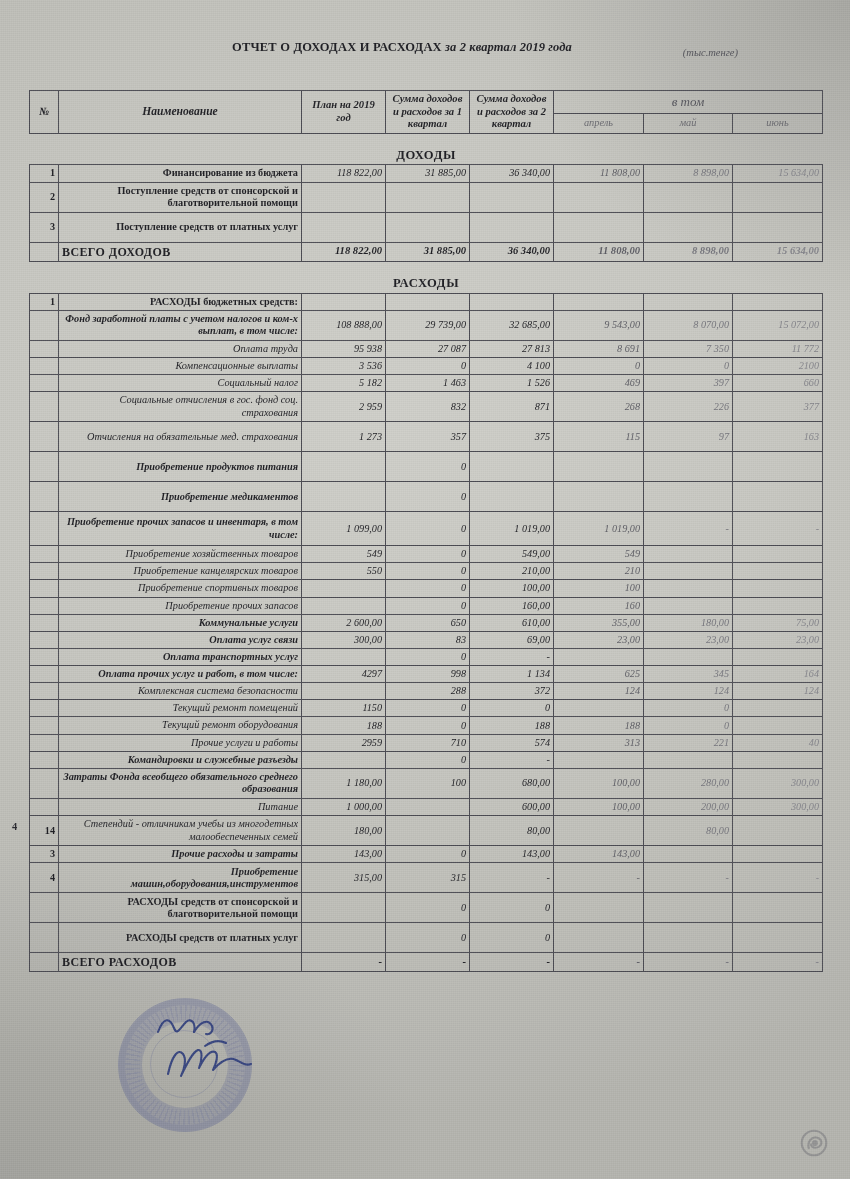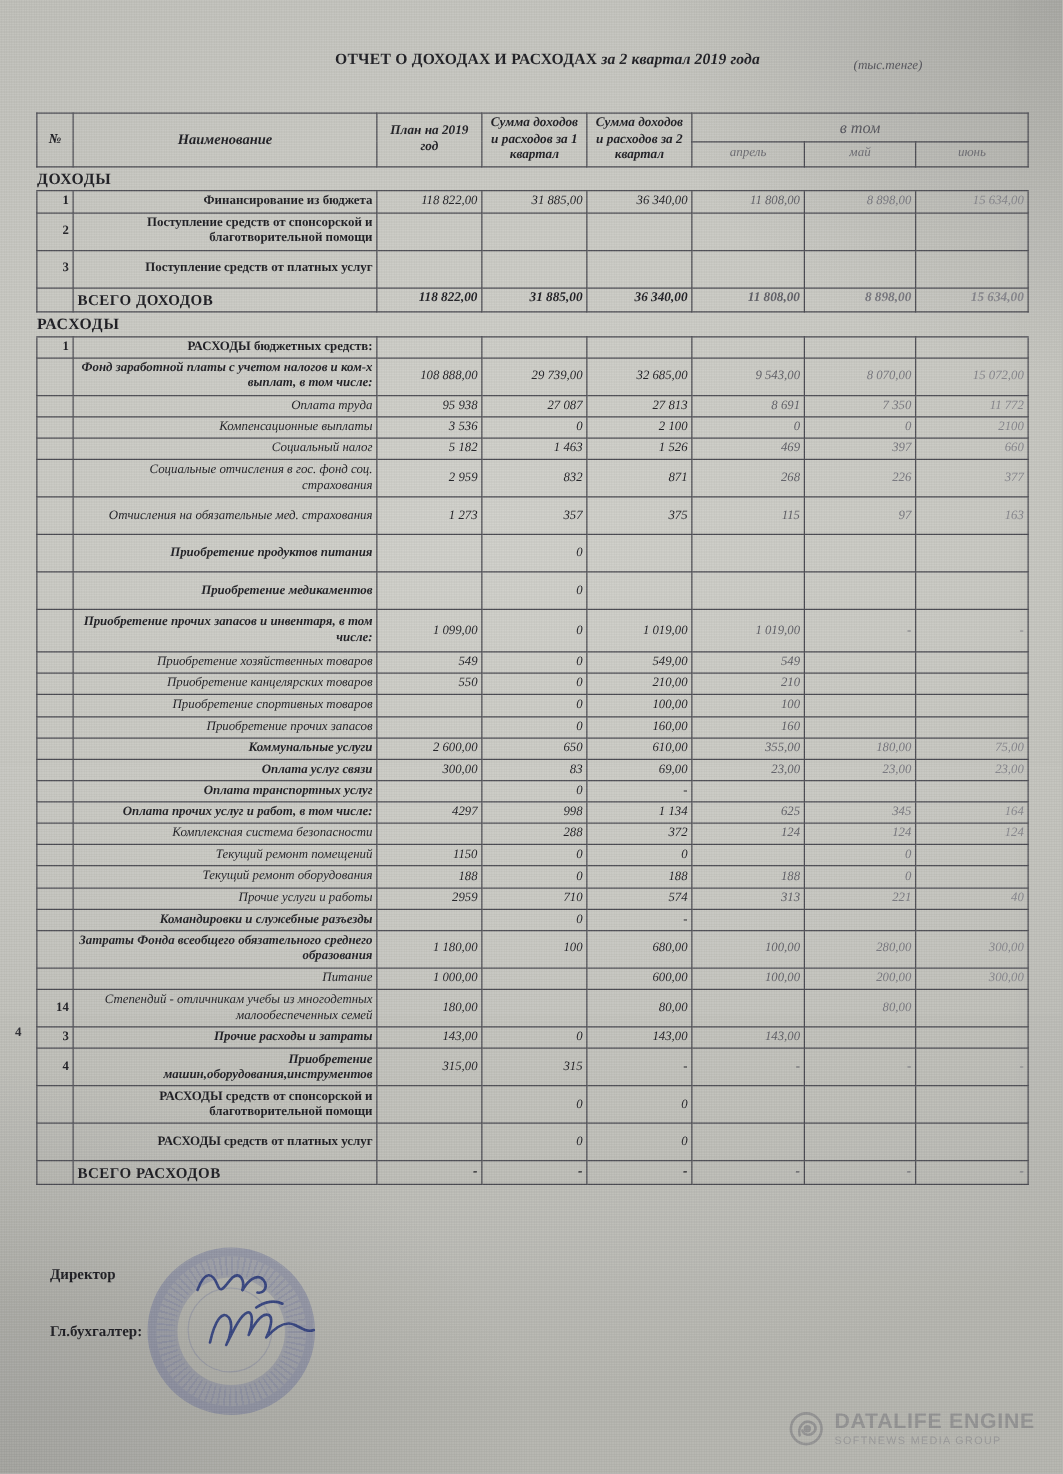--- a/index.html
+++ b/index.html
@@ -40,21 +40,20 @@
     width: 420px; height: 320px;
     background: radial-gradient(ellipse at 0% 100%, rgba(115,115,113,0.28), rgba(115,115,113,0) 72%);
     pointer-events: none;
   }
 
   
   .doc-header {
     position: absolute;
     left: 0; right: 0; top: 40px;
     text-align: left;
-    padding-left: 36px;
   }
   .title-line {
     padding-left: 232px;
     font-size: 12.5px;
     font-weight: bold;
     font-style: italic;
     letter-spacing: .1px;
     white-space: nowrap;
   }
   .title-line .caps {
@@ -159,24 +158,25 @@
     font-size: 10.2px;
     font-weight: bold;
   }
   td.name {
     text-align: right;
     padding-left: 5px;
   }
 
   
   tr.section td {
+    text-align: center;
     font-weight: bold;
     font-size: 12.6px;
     letter-spacing: .6px;
-    padding: 2px 0 2px;
+    padding: 14px 0 2px;
     border-left: none;
     border-right: none;
   }
   .bold-it  { font-weight: bold; font-style: italic; }
   .it       { font-style: italic; font-weight: normal; }
   .plain    { font-style: normal; font-weight: bold; }
 
   
   .fade1 { color: #5d5d64; }
   .fade2 { color: #75757c; }
@@ -415,21 +415,21 @@
           <td class="num">27 813</td>
           <td class="num fade1">8 691</td>
           <td class="num fade2">7 350</td>
           <td class="num fade3">11 772</td>
         </tr>
         <tr class="short">
           <td class="rownum"></td>
           <td class="name it">Компенсационные выплаты</td>
           <td class="num">3 536</td>
           <td class="num">0</td>
-          <td class="num">2 100</td>
+          <td class="num">4 100</td>
           <td class="num fade1">0</td>
           <td class="num fade2">0</td>
           <td class="num fade3">2100</td>
         </tr>
         <tr class="short">
           <td class="rownum"></td>
           <td class="name it">Социальный налог</td>
           <td class="num">5 182</td>
           <td class="num">1 463</td>
           <td class="num">1 526</td>
@@ -695,24 +695,20 @@
         <td class="total-num">-</td>
         <td class="total-num fade1">-</td>
         <td class="total-num fade2">-</td>
         <td class="total-num fade3">-</td>
       </tr>
     </tbody>
   </table>
 
   <div class="stray-digit">4</div>
 
-  <div class="sig-block">
-    <div class="sig-row">Директор</div>
-    <div class="sig-row">Гл.бухгалтер:</div>
-  </div>
 
   <div class="stamp">
     <div class="stamp-ticks"></div>
   </div>
 
   <svg class="signature" viewBox="0 0 118 86">
     <g fill="none" stroke="#2b3a7a" stroke-width="2.1" stroke-linecap="round" stroke-linejoin="round">
       <path d="M8 24 C14 8, 20 10, 24 20 C27 28, 30 20, 36 14 C42 9, 46 16, 44 24"></path>
       <path d="M44 24 C50 14, 58 10, 62 18 C64 23, 60 27, 56 26"></path>
       <path d="M18 66 C22 48, 28 40, 33 46 C37 51, 34 62, 31 68 C36 58, 42 44, 48 42 C53 41, 52 52, 49 60
@@ -720,20 +716,16 @@
       <path d="M55 38 C62 33, 70 32, 76 35"></path>
     </g>
   </svg>
 
   <div class="watermark">
     <svg class="wm-mark" viewBox="0 0 32 32">
       <circle cx="16" cy="16" r="14" fill="none" stroke="#74747a" stroke-width="2.4"></circle>
       <path d="M10 22 C8 14, 14 8, 20 10 C25 11.6, 26 17, 22 20 C18.6 22.6, 13.5 21.6, 12.5 17.6" fill="none" stroke="#74747a" stroke-width="2.4" stroke-linecap="round"></path>
       <ellipse cx="17" cy="16" rx="3.4" ry="3.4" fill="#74747a"></ellipse>
     </svg>
-    <div class="wm-text">
-      <div class="wm-title">DATALIFE ENGINE</div>
-      <div class="wm-sub">SOFTNEWS MEDIA GROUP</div>
-    </div>
   </div>
 
   <div class="grain"></div>
 </div>
 
 </body></html>

